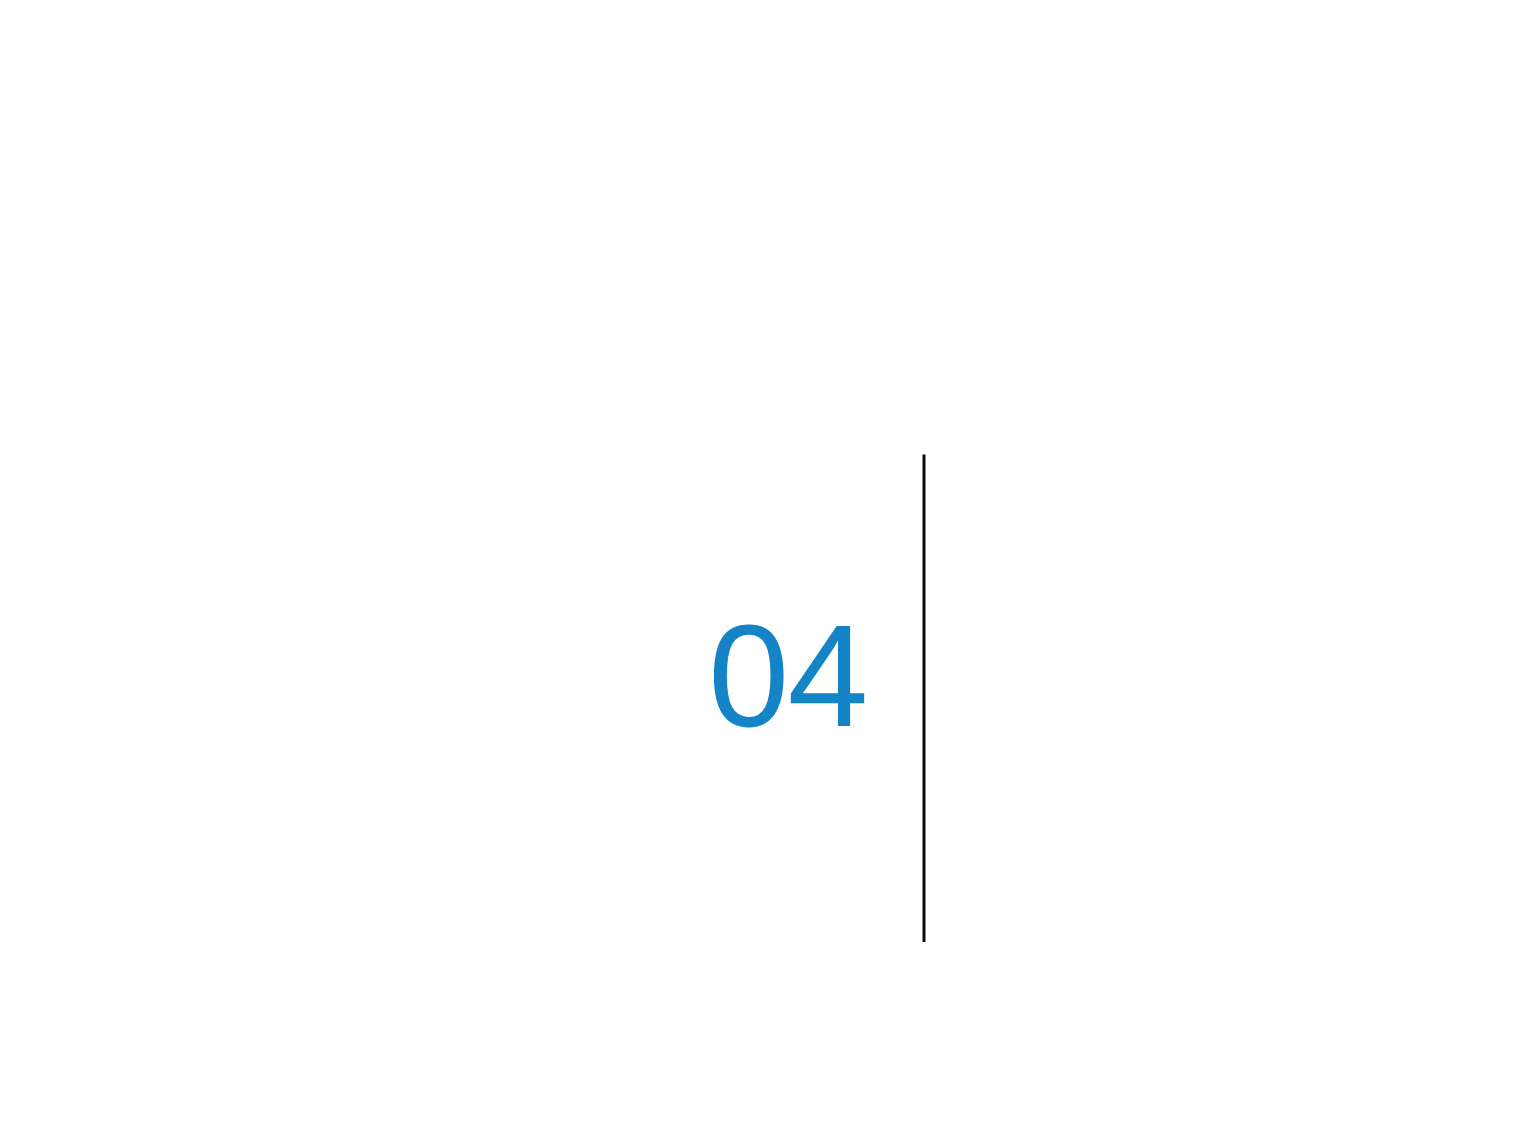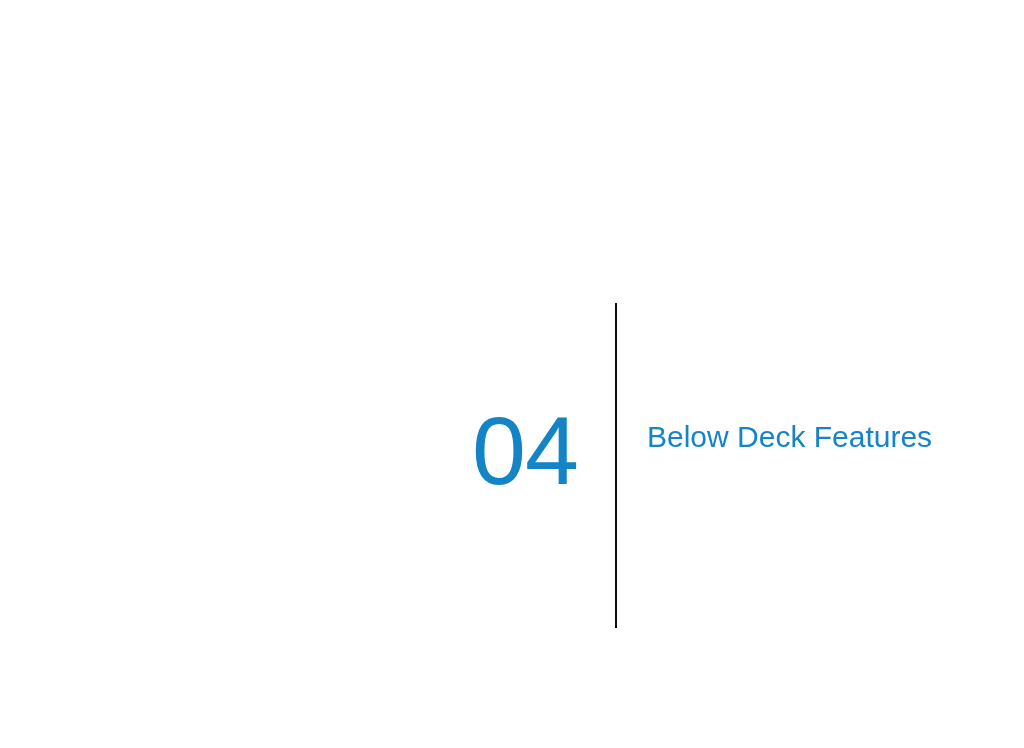--- a/index.html
+++ b/index.html
@@ -81,18 +81,17 @@
 
 <div id="slide">
 
   <div id="section-block">
 
     <div id="section-number">04</div>
 
     <div id="section-divider"></div>
 
     <div id="section-title">
-      <span class="title-line">Below Deck Features</span>
     </div>
 
   </div>
 
 </div>
 
 </body></html>

